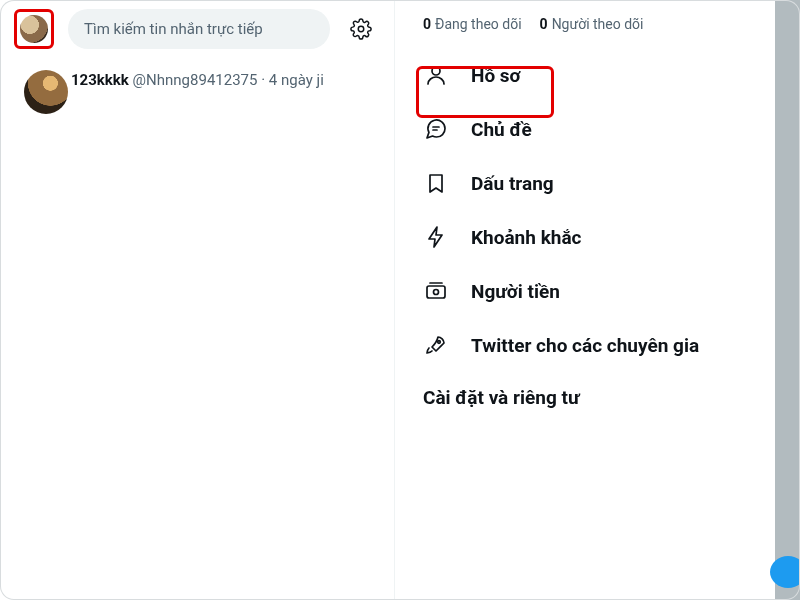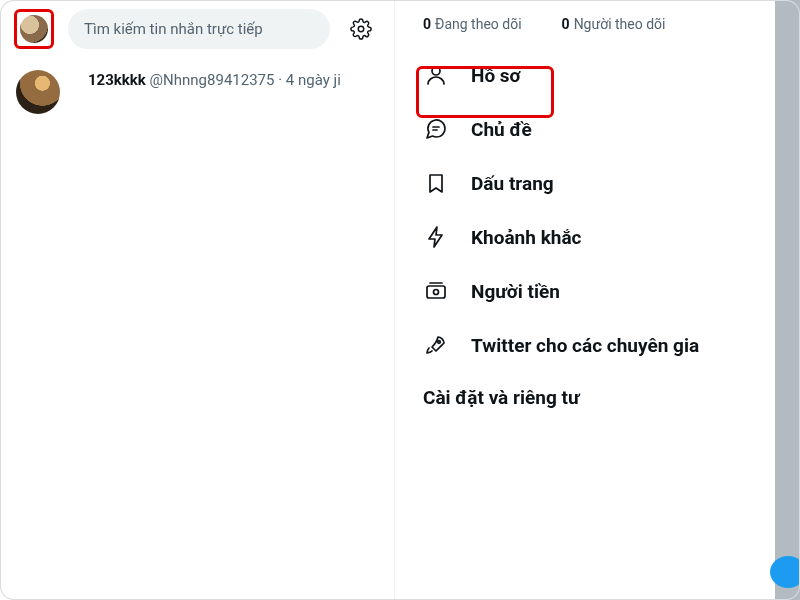--- a/index.html
+++ b/index.html
@@ -68,36 +68,37 @@
   .gear-btn {
     width: 34px; height:34px;
     display:flex; align-items:center; justify-content:center;
     cursor:pointer;
     flex-shrink:0;
   }
   .gear-btn svg { width: 22px; height:22px; fill:none; stroke:#0f1419; stroke-width:1.6; }
 
   
   .conv {
-    display:flex; gap:28px;
+    display:flex; gap:3px;
     padding: 12px 16px;
     cursor:pointer;
+    margin-left:8px;
   }
   .conv-avatar {
     width: 44px; height:44px; border-radius:50%;
     background: radial-gradient(circle at 60% 30%, #e6b873 0 18%, #946c3f 19% 55%, #2c2116 56% 100%);
     flex-shrink:0;
   }
   .conv-main { flex:1; min-width:0; font-size:15px; line-height:20px; color:#536471; }
   .conv-name { font-weight:700; color:#0f1419; }
   .conv-handle, .conv-time { color:#536471; }
 
   
   .follow-row {
-    display:flex; gap:40px;
+    display:flex; gap:18px;
     padding: 16px 20px 10px 28px;
     font-size: 14px;
     color:#536471;
   }
   .follow-row .num { font-weight:700; color:#0f1419; padding-right:4px; }
 
   .menu { display:flex; flex-direction:column; padding-top:6px; }
   .menu-item {
     display:flex; align-items:center;
     gap: 22px;

